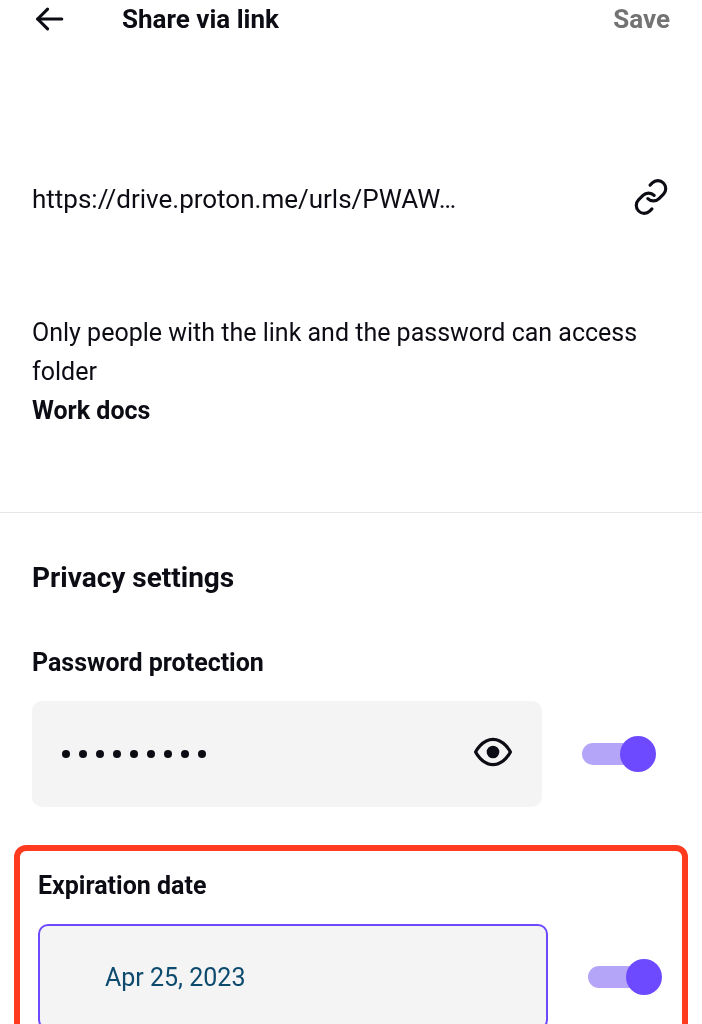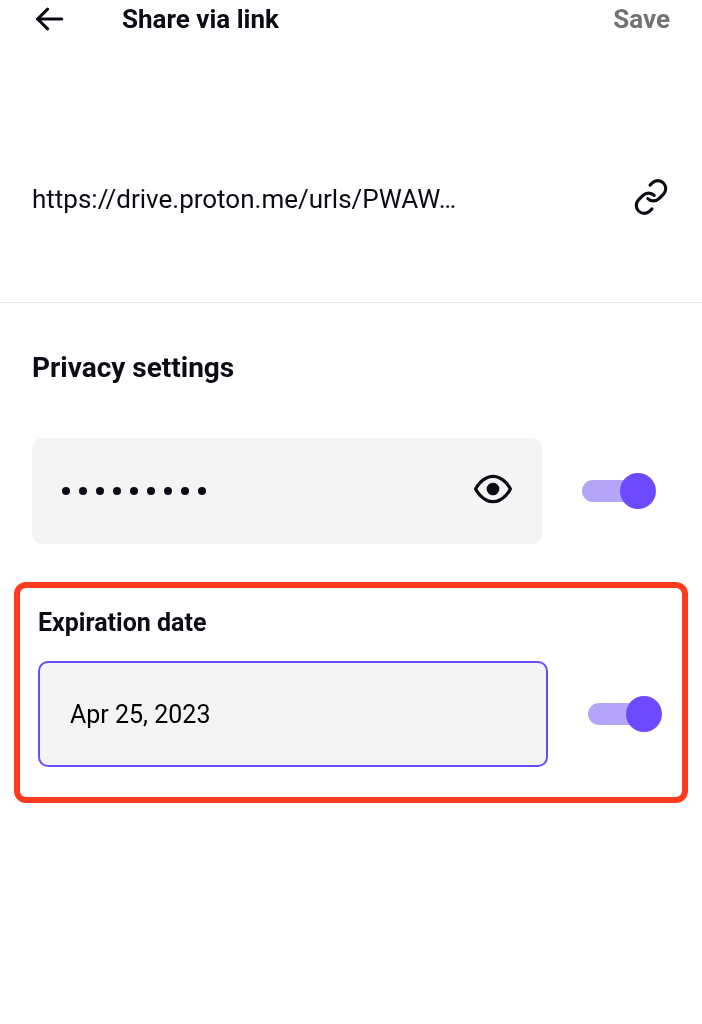--- a/index.html
+++ b/index.html
@@ -99,22 +99,23 @@
       display: flex;
       align-items: center;
       padding: 0 30px;
       gap: 20px;
     }
     .input-box.outlined {
       border: 2px solid #6d4aff;
     }
     .input-text {
       font-size: 25px;
-      color: #000000;
-      flex: 1;
+      color: #0c4a6e;
+      flex: 1;
+      margin-left: 35px;
     }
     .dots {
       flex: 1;
       display: flex;
       gap: 9px;
     }
     .dot {
       width: 8px;
       height: 8px;
       border-radius: 50%;
@@ -176,28 +177,33 @@
 <div class="link-section">
   <div class="link-row">
     <div class="link-url">https://drive.proton.me/urls/PWAW…</div>
     <div class="link-icon">
       <svg width="38" height="38" viewBox="0 0 24 24" fill="none" stroke="#0c0c14" stroke-width="2" stroke-linecap="round" stroke-linejoin="round">
         <path d="M10 13a5 5 0 0 0 7.07 0l2.83-2.83a5 5 0 0 0-7.07-7.07l-1.41 1.41"></path>
         <path d="M14 11a5 5 0 0 0-7.07 0L4.1 13.83a5 5 0 0 0 7.07 7.07l1.41-1.41"></path>
       </svg>
     </div>
   </div>
+  <div class="link-desc">
+    <span>Only people with the link and the password can access folder</span><br>
+    <span class="folder-name">Work docs</span>
+  </div>
 </div>
 
 <div class="divider"></div>
 
 <div class="privacy-section">
   <div class="section-title">Privacy settings</div>
 
   <div class="setting-group">
+    <div class="setting-label">Password protection</div>
     <div class="setting-row">
       <div class="input-box">
         <div class="dots" id="password-dots">
             <div class="dot"></div>
             <div class="dot"></div>
             <div class="dot"></div>
             <div class="dot"></div>
             <div class="dot"></div>
             <div class="dot"></div>
             <div class="dot"></div>

